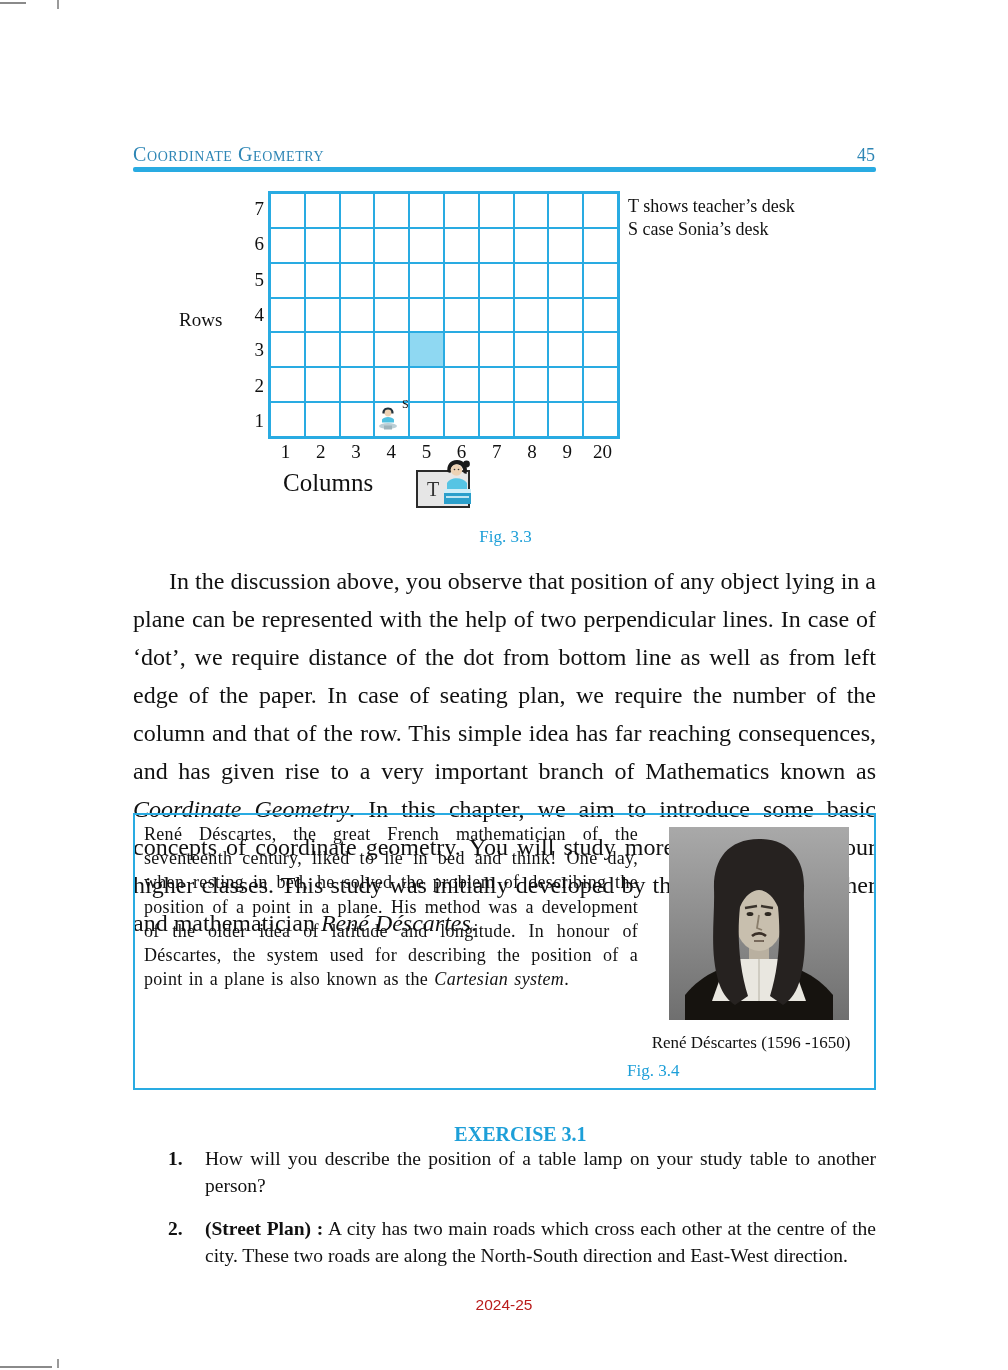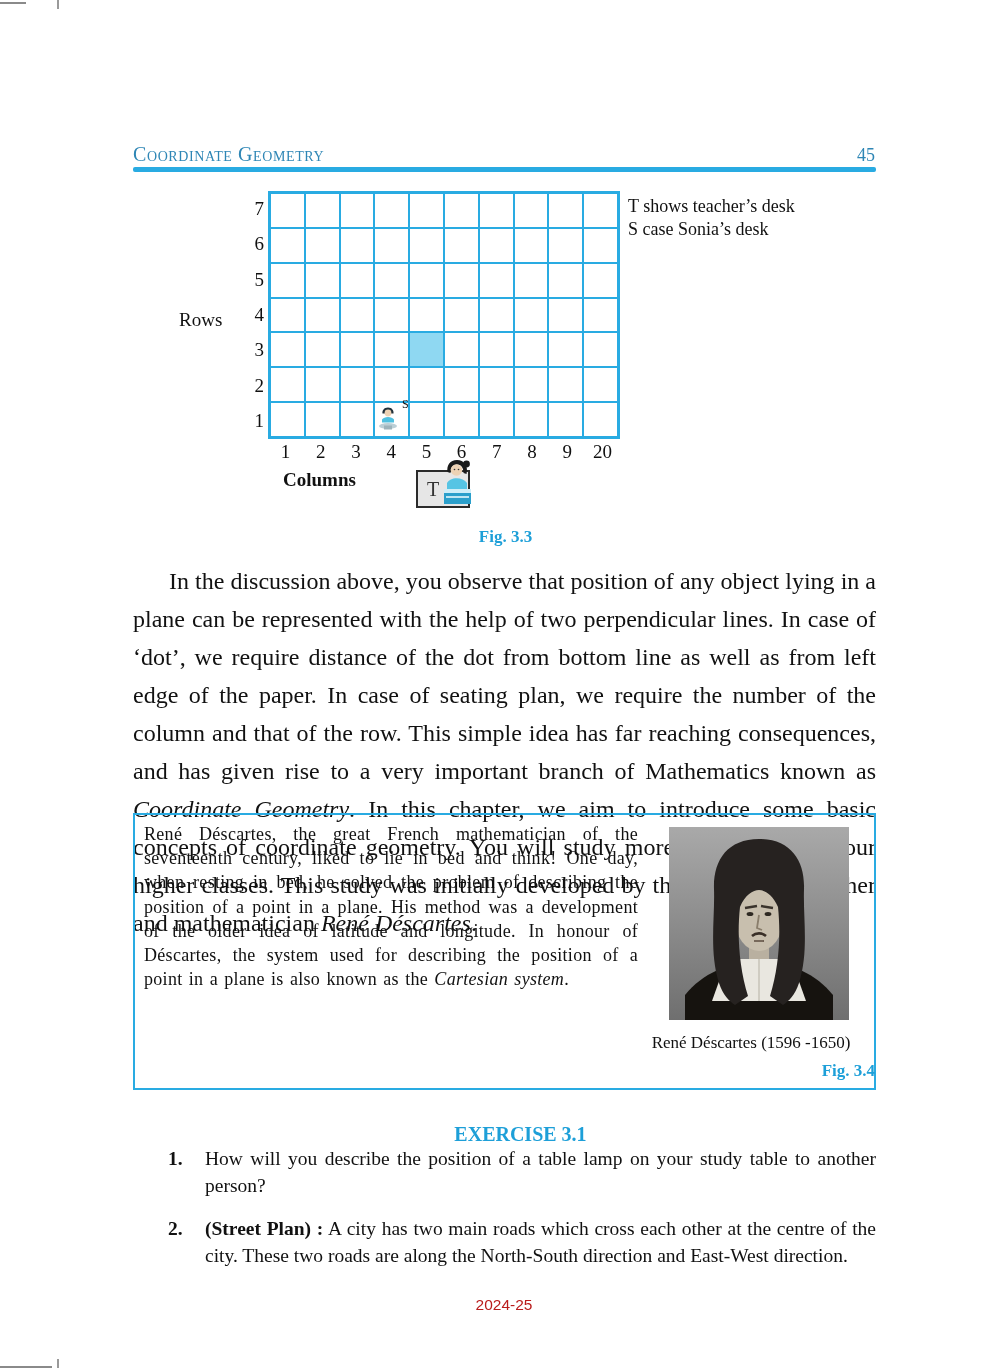--- a/index.html
+++ b/index.html
@@ -25,32 +25,32 @@
     box-sizing:border-box;border:2px solid var(--line,#29abe2);
     display:grid;
   }
   .grid-cell{border:1px solid var(--line,#29abe2);background:#fff;}
   .grid-cell.highlight{background:var(--hl,#8fd8f2);}
   .row-numbers{position:absolute;left:238px;top:191px;width:26px;height:248px;display:flex;flex-direction:column;}
   .row-numbers div{flex:1;display:flex;align-items:center;justify-content:flex-end;font-size:19px;}
   .col-numbers{position:absolute;left:268px;top:441px;width:352px;display:flex;}
   .col-numbers div{flex:1;text-align:center;font-size:19px;}
   .rows-label{position:absolute;left:179px;top:299px;font-size:19px;margin-top:10px;}
-  .columns-label{position:absolute;left:283px;top:469px;font-size:19px;font-weight:bold;}
+  .columns-label{position:absolute;left:283px;top:469px;font-size:25px;}
   .fig-legend{position:absolute;left:628px;top:195px;font-size:18px;line-height:23px;}
   .s-marker{position:absolute;left:132px;top:204px;font-size:12px;}
   .s-icon{position:absolute;left:108px;top:213px;}
   .t-box{
     position:absolute;left:416px;top:470px;width:54px;height:38px;box-sizing:border-box;
     background:#e6e6e6;border:2px solid #2b2b2b;
   }
   .t-box .t-label{position:absolute;left:9px;top:6px;font-size:20px;color:#333;}
   .teacher-icon{position:absolute;right:-6px;top:-14px;}
   .fig-caption{
-    position:absolute;font-weight:bold;color:var(--accent,#1d9fd8);font-size:17px;
+    position:absolute;font-weight:normal;color:var(--accent,#1d9fd8);font-size:17px;
   }
   .fig33-caption{left:433px;top:527px;width:145px;text-align:center;}
 
   
   .intro{
     position:absolute;left:133px;top:562px;width:743px;
     font-size:24px;line-height:38px;text-align:justify;text-indent:36px;margin:0;
   }
   .it{font-style:italic;}
 
@@ -59,21 +59,21 @@
     position:absolute;left:133px;top:813px;width:743px;height:277px;box-sizing:border-box;
     border:2px solid var(--line,#29abe2);
     padding-left:12px;
   }
   .d-text{
     position:absolute;left:9px;top:7px;width:494px;margin:0;
     font-size:18px;line-height:24.2px;text-align:justify;letter-spacing:0.3px;word-spacing:1.5px;
   }
   .portrait{position:absolute;left:534px;top:12px;width:180px;height:193px;}
   .portrait-caption{position:absolute;left:492px;top:218px;width:248px;text-align:center;font-size:17px;}
-  .fig34-caption{left:492px;top:246px;width:248px;text-align:right;}
+  .fig34-caption{left:492px;top:246px;width:248px;text-align:left;}
 
   
   .ex-heading{
     position:absolute;left:133px;top:1107px;width:743px;margin:16px;text-align:center;
     font-size:20px;font-weight:bold;color:var(--accent,#1d9fd8);
   }
   .ex-list{position:absolute;left:133px;top:1146px;width:743px;}
   .ex-item{position:relative;padding-left:72px;font-size:19.5px;line-height:26.5px;margin-bottom:17px;text-align:justify;}
   .ex-item .num{position:absolute;left:35px;top:0;font-weight:bold;}
   .bold{font-weight:bold;}

